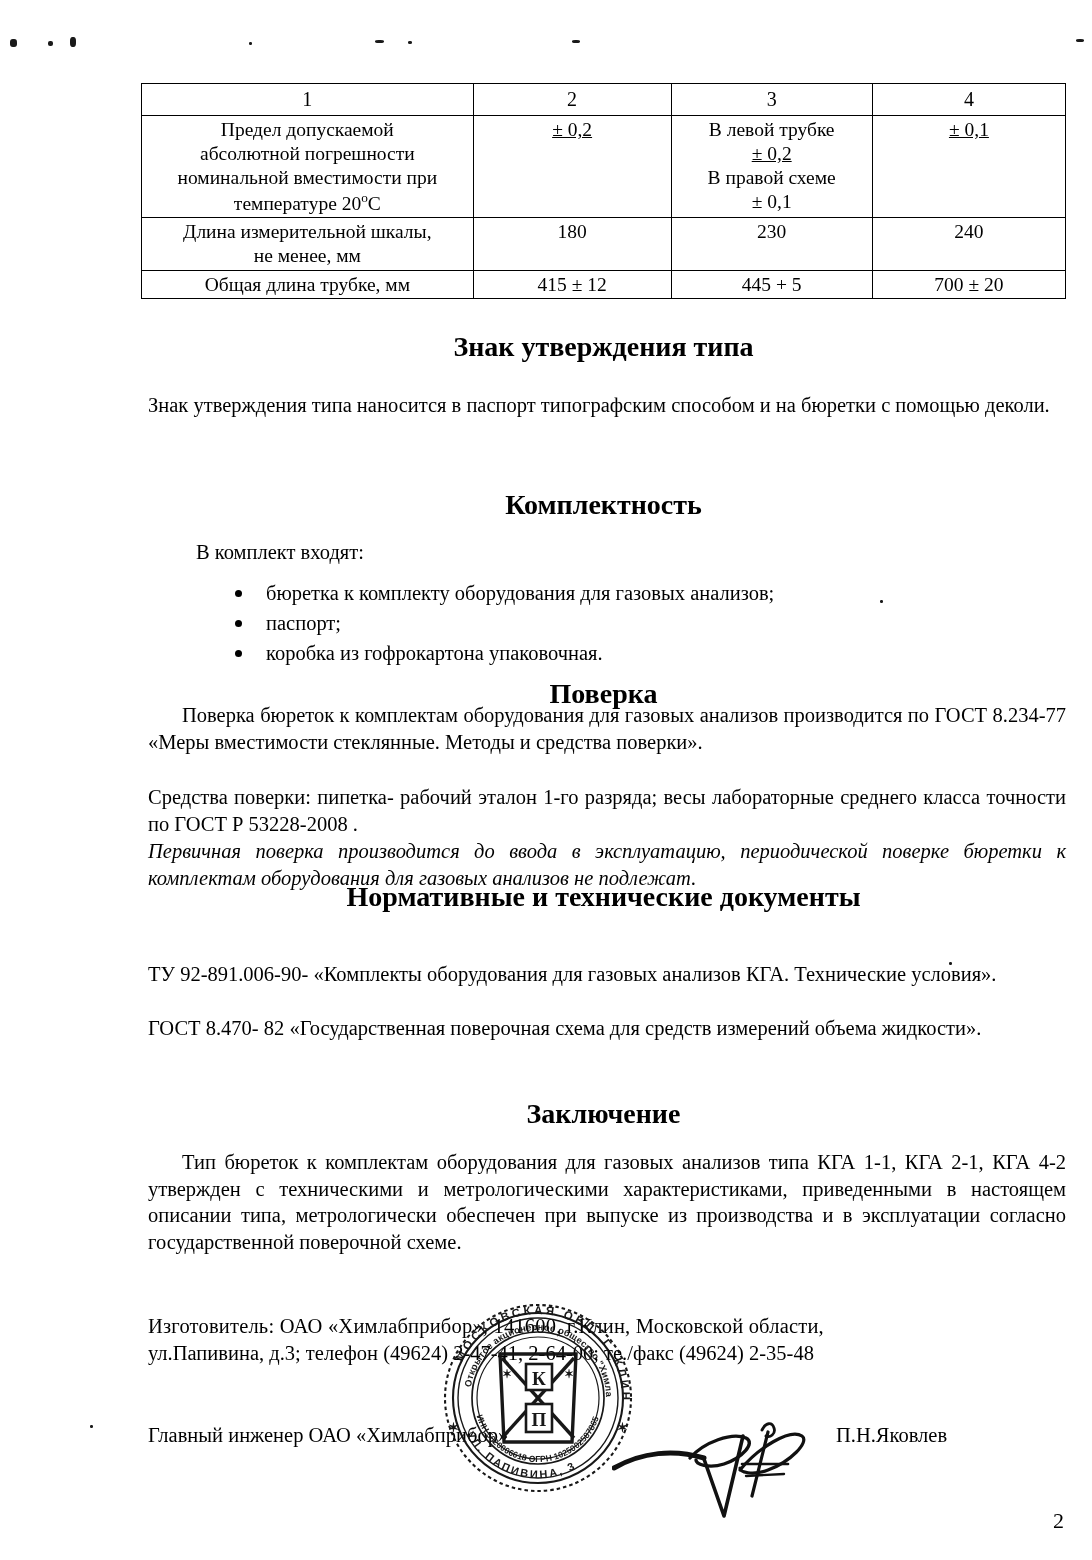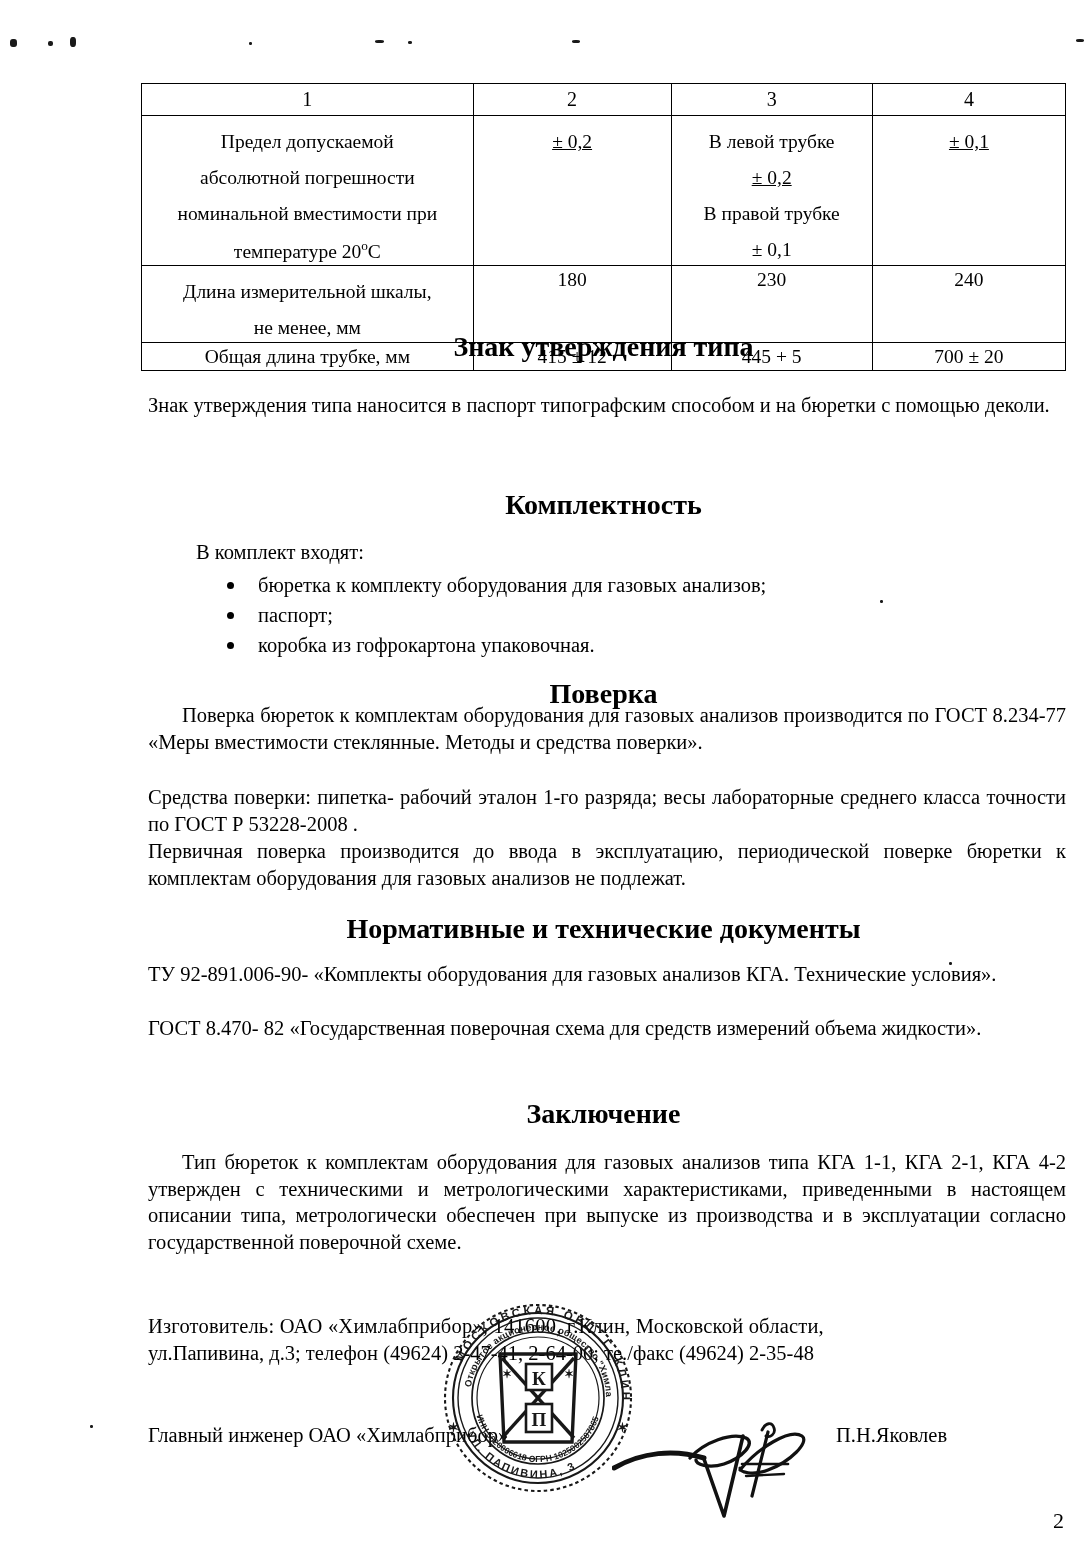--- a/index.html
+++ b/index.html
@@ -41,21 +41,21 @@
     vertical-align: top;
   }
   .spec-table tr.hdr td {
     padding: 3px 4px 4px;
     font-size: 20px;
   }
   .spec-table td.c1 { width: 334px; }
   .spec-table td.c2 { width: 198px; }
   .spec-table td.c3 { width: 200px; }
   .spec-table td.c4 { width: 193px; }
-  .cellline { display: block; margin-top: 12px; }
+  .cellline { display: block; }
   .pm-u { text-decoration: underline; }
   .tight { padding-top: 3px; padding-bottom: 3px; }
 
   
   .blk {
     position: absolute;
     font-size: 20.5px;
     line-height: 25px;
   }
   .heading {
@@ -79,21 +79,21 @@
 
   
   .list-intro {
     position: absolute;
     left: 196px;
     font-size: 20.5px;
   }
   .bullets {
     position: absolute;
     left: 222px;
-    margin: 0;
+    margin: 8px;
     padding: 0;
     list-style: none;
     font-size: 20.5px;
   }
   .bullets li {
     position: relative;
     padding-left: 36px;
     height: 30px;
     line-height: 30px;
     white-space: nowrap;
@@ -168,21 +168,21 @@
           <span class="cellline">абсолютной погрешности</span>
           <span class="cellline">номинальной вместимости при</span>
           <span class="cellline"><span>температуре 20</span><sup class="deg">o</sup><span>С</span></span>
         </td>
         <td class="c2">
           <span class="cellline pm-u">± 0,2</span>
         </td>
         <td class="c3">
           <span class="cellline">В левой трубке</span>
           <span class="cellline pm-u">± 0,2</span>
-          <span class="cellline">В правой трубке</span>
+          <span class="cellline">В правой схеме</span>
           <span class="cellline">± 0,1</span>
         </td>
         <td class="c4">
           <span class="cellline pm-u">± 0,1</span>
         </td>
       </tr>
 
       <tr>
         <td class="c1">
           <span class="cellline">Длина измерительной шкалы,</span>
@@ -209,23 +209,23 @@
   <div class="list-intro" style="top:541px;">В комплект входят:</div>
   <ul class="bullets" style="top:570px;">
     <li><span class="dot"></span><span>бюретка к комплекту оборудования для газовых анализов;</span></li>
     <li><span class="dot"></span><span>паспорт;</span></li>
     <li><span class="dot"></span><span>коробка из гофрокартона упаковочная.</span></li>
   </ul>
 
   <div class="heading" style="top:678px;">Поверка</div>
   <div class="para" style="top:702px;"><span class="indent"></span><span>Поверка бюреток к комплектам оборудования для газовых анализов производится по ГОСТ 8.234-77 «Меры вместимости стеклянные. Методы и средства поверки».</span></div>
   <div class="para" style="top:784px;">Средства поверки: пипетка- рабочий эталон 1-го разряда; весы лабораторные среднего класса точности по ГОСТ Р 53228-2008 .</div>
-  <div class="para" style="top:838px;">Первичная поверка производится до ввода в эксплуатацию, периодической поверке бюретки к комплектам оборудования для газовых анализов не подлежат.</div>
-
-  <div class="heading" style="top:913px;">Нормативные  и технические документы</div>
+  <div class="para" style="top:838px;font-style:italic;">Первичная поверка производится до ввода в эксплуатацию, периодической поверке бюретки к комплектам оборудования для газовых анализов не подлежат.</div>
+
+  <div class="heading" style="top:881px;">Нормативные  и технические документы</div>
   <div class="para" style="top:961px;">ТУ  92-891.006-90- «Комплекты оборудования для газовых анализов КГА. Технические условия».</div>
   <div class="para" style="top:1015px;">ГОСТ  8.470- 82 «Государственная поверочная схема для средств измерений объема жидкости».</div>
 
   <div class="heading" style="top:1098px;">Заключение</div>
   <div class="para" style="top:1149px;"><span class="indent"></span><span>Тип бюреток к комплектам оборудования для газовых анализов типа КГА 1-1, КГА 2-1, КГА 4-2 утвержден с техническими и метрологическими характеристиками, приведенными в настоящем описании типа, метрологически обеспечен при выпуске  из производства и в эксплуатации согласно государственной поверочной схеме.</span></div>
 
   <div class="para nj" style="top:1313px;letter-spacing:0.2px;">Изготовитель:  ОАО  «Химлабприбор»,  141600,  г.Клин,  Московской  области,</div>
   <div class="para nj" style="top:1340px;">ул.Папивина, д.3; телефон (49624) 2-47-41, 2-64-00; те./факс (49624) 2-35-48</div>
 
   <div class="blk" style="left:148px;top:1423px;">Главный инженер ОАО «Химлабприбор»</div>

